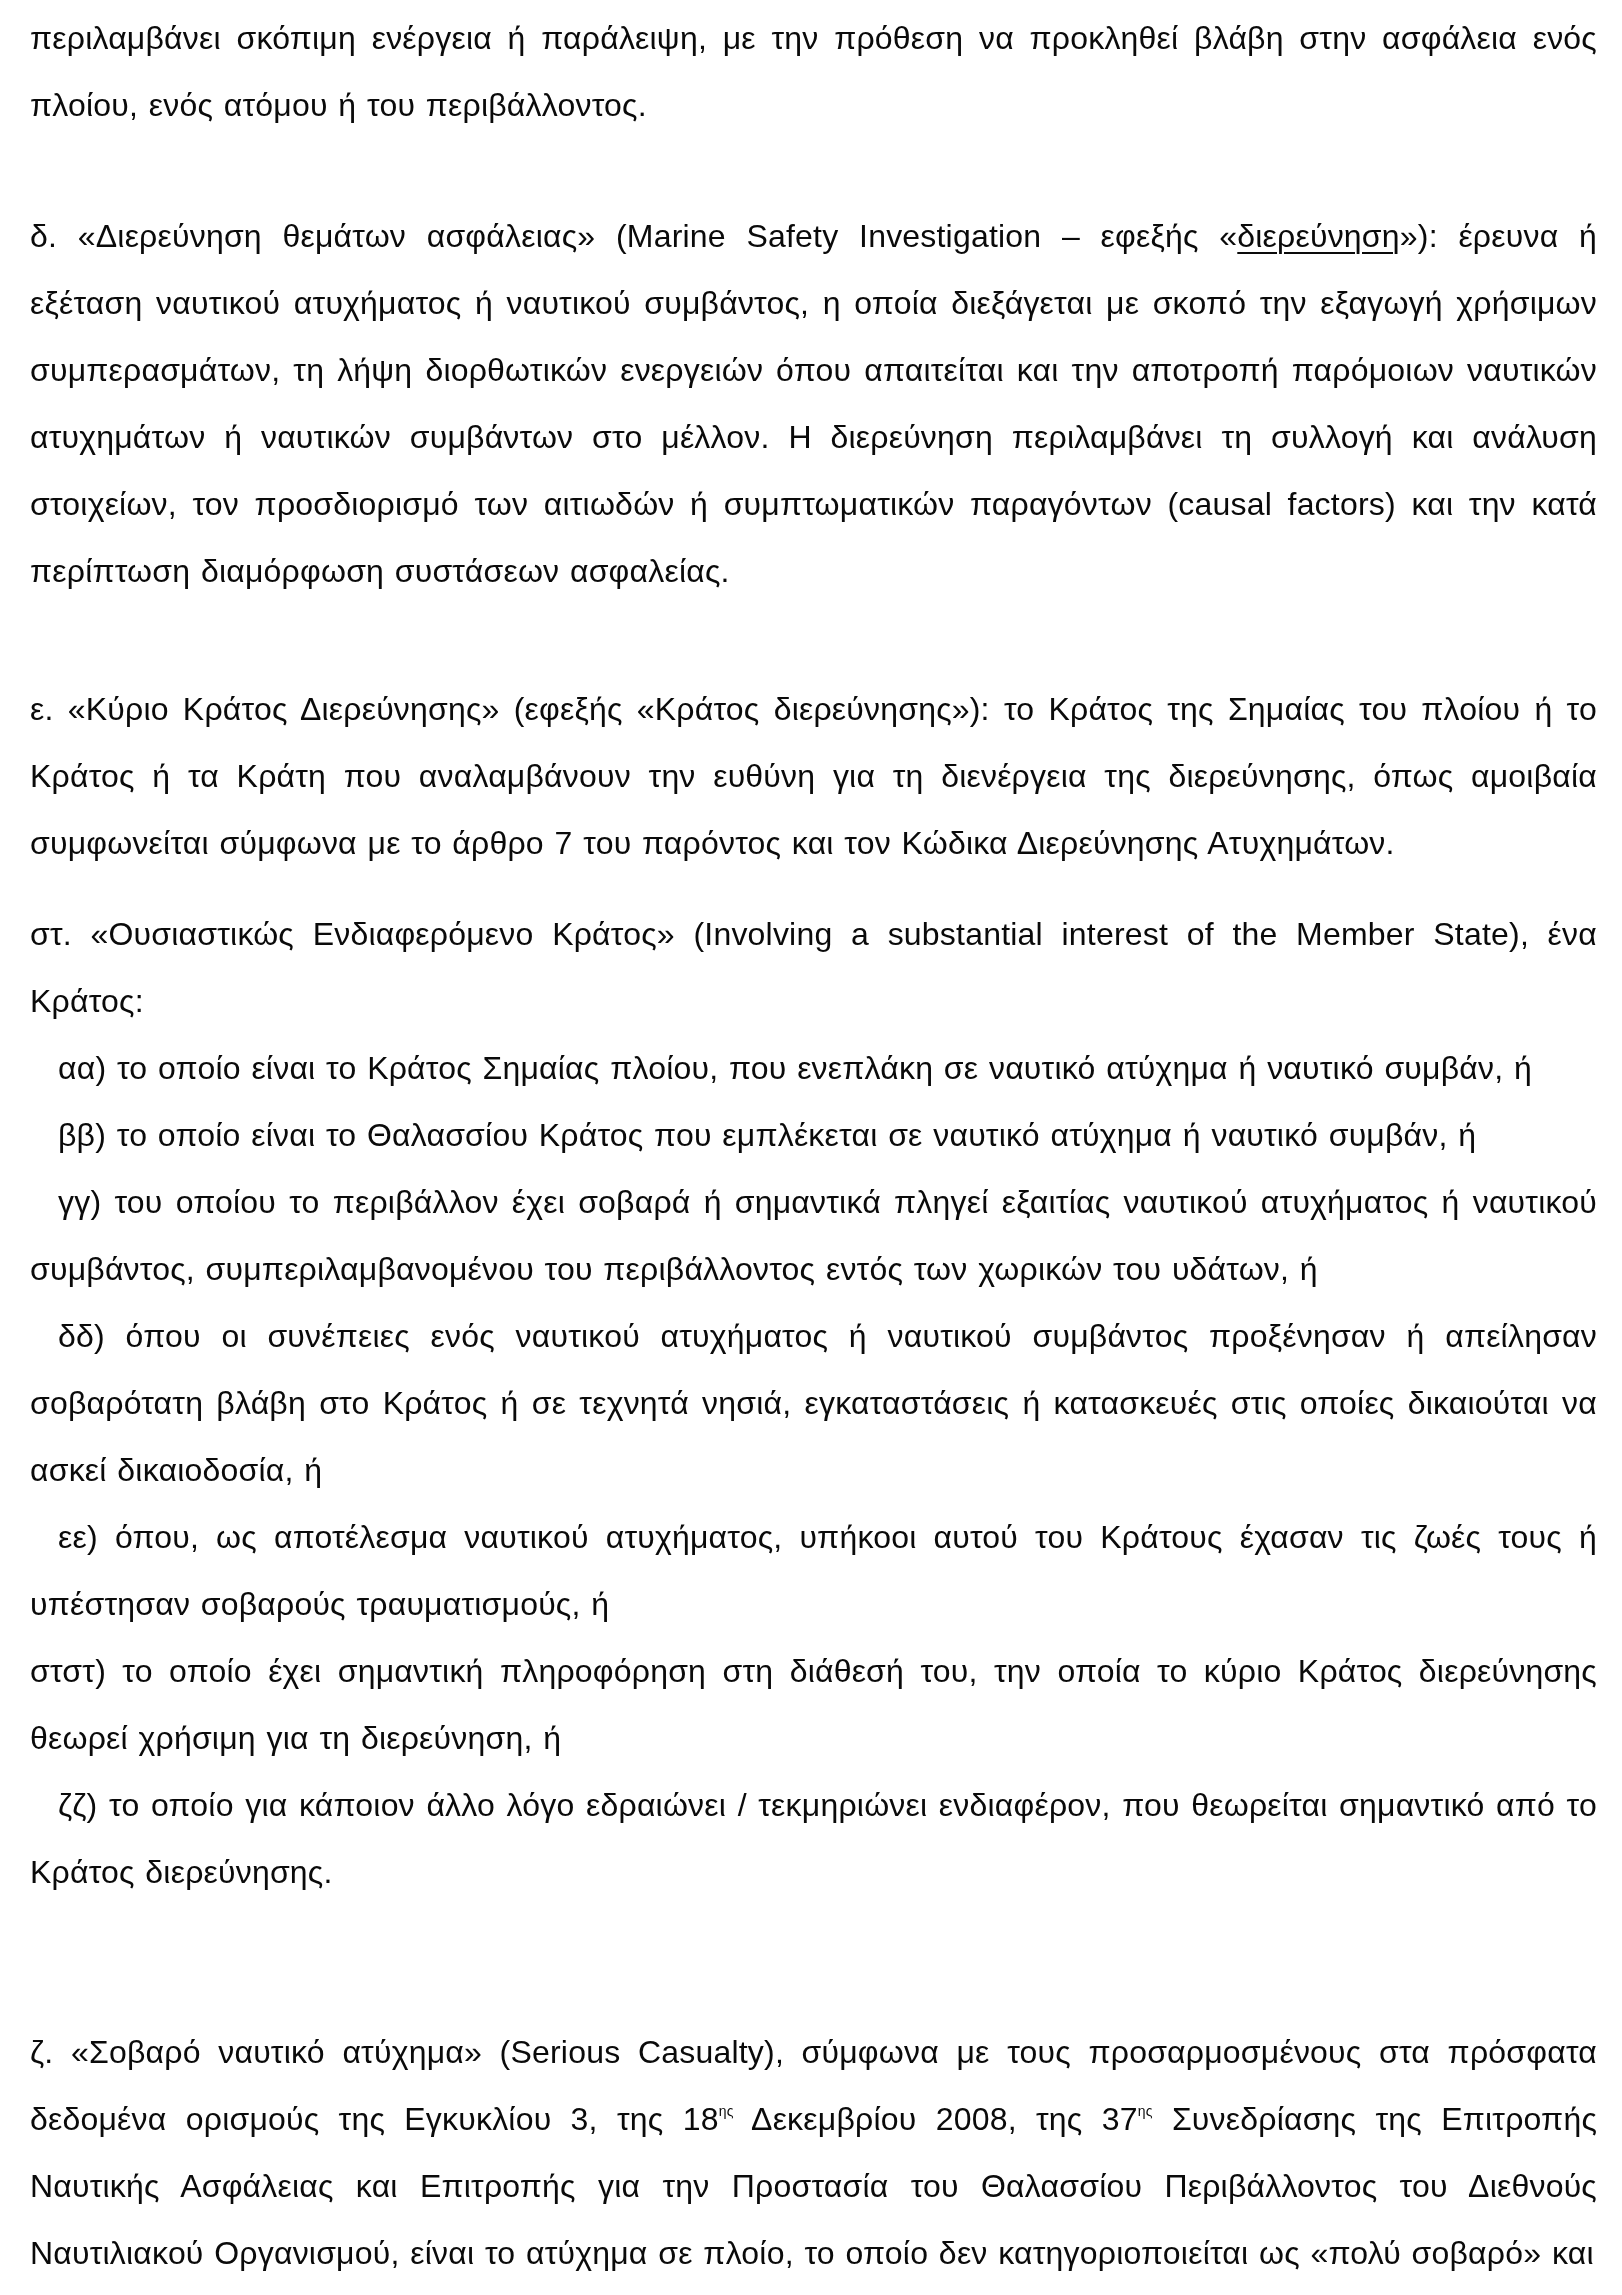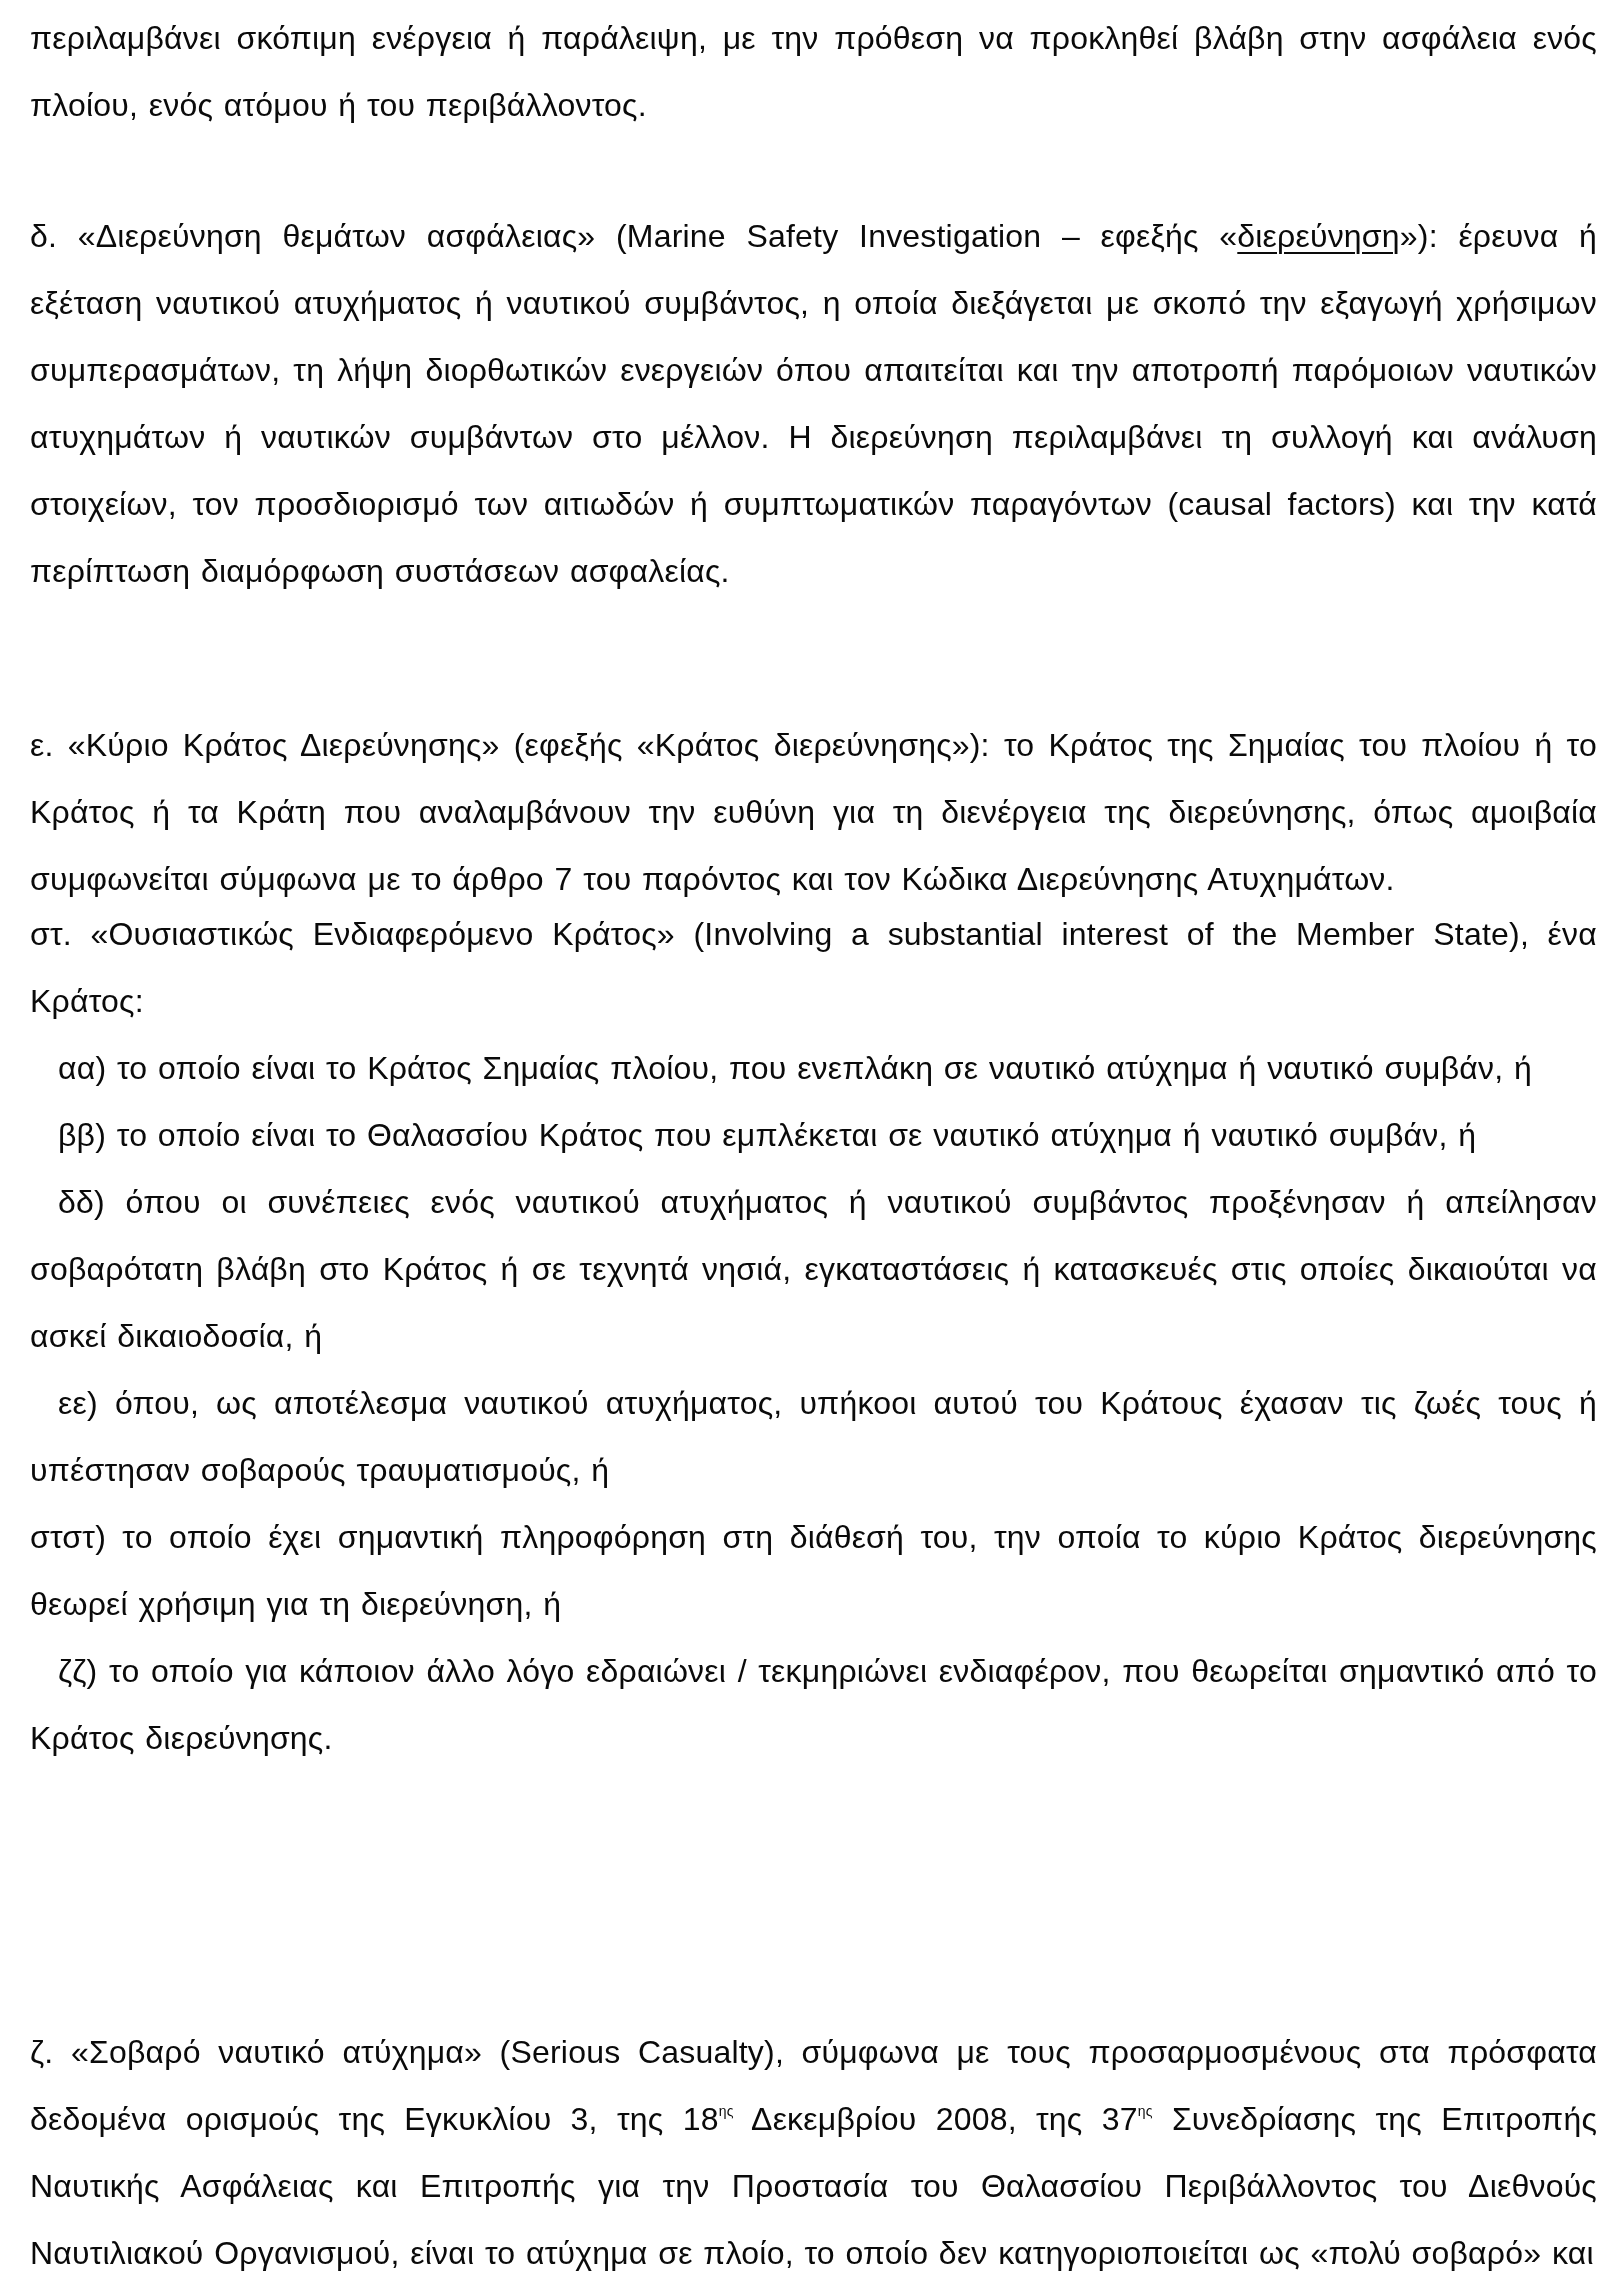--- a/index.html
+++ b/index.html
@@ -20,28 +20,29 @@
 <div class="page">
 
   <div class="blk last-left" style="top:4.7px;">
     <p>περιλαμβάνει σκόπιμη ενέργεια ή παράλειψη, με την πρόθεση να προκληθεί βλάβη στην ασφάλεια ενός πλοίου, ενός ατόμου ή του περιβάλλοντος.</p>
   </div>
 
   <div class="blk last-left" style="top:203px;">
     <p><span>δ.</span> <span>«Διερεύνηση θεμάτων ασφάλειας»</span> <span>(Marine Safety Investigation – εφεξής «</span><span class="u">διερεύνηση</span><span>»):</span> <span>έρευνα ή εξέταση ναυτικού ατυχήματος ή ναυτικού συμβάντος, η οποία διεξάγεται με σκοπό την εξαγωγή χρήσιμων συμπερασμάτων, τη λήψη διορθωτικών ενεργειών όπου απαιτείται και την αποτροπή παρόμοιων ναυτικών ατυχημάτων ή ναυτικών συμβάντων στο μέλλον. Η διερεύνηση περιλαμβάνει τη συλλογή και ανάλυση στοιχείων, τον προσδιορισμό των αιτιωδών ή συμπτωματικών παραγόντων (causal factors) και την κατά περίπτωση διαμόρφωση συστάσεων ασφαλείας.</span></p>
   </div>
 
-  <div class="blk last-left" style="top:712px;">
+  <div class="blk last-left" style="top:676px;">
     <p><span>ε.</span> <span>«Κύριο Κράτος Διερεύνησης» (εφεξής «Κράτος διερεύνησης»): το Κράτος της Σημαίας του πλοίου ή το Κράτος ή τα Κράτη που αναλαμβάνουν την ευθύνη για τη διενέργεια της διερεύνησης, όπως αμοιβαία συμφωνείται σύμφωνα με το άρθρο 7 του παρόντος και τον Κώδικα Διερεύνησης Ατυχημάτων.</span></p>
   </div>
 
   <div class="blk last-left" style="top:901px;">
     <p><span>στ.</span> <span>«Ουσιαστικώς Ενδιαφερόμενο Κράτος» (Involving a substantial interest of the Member State), ένα Κράτος:</span></p>
     <p class="ind"><span>αα)</span> <span>το οποίο είναι το Κράτος Σημαίας πλοίου, που ενεπλάκη σε ναυτικό ατύχημα ή ναυτικό συμβάν, ή</span></p>
     <p class="ind"><span>ββ)</span> <span>το οποίο είναι το Θαλασσίου Κράτος που εμπλέκεται σε ναυτικό ατύχημα ή ναυτικό συμβάν, ή</span></p>
+    <p class="ind"><span>γγ)</span> <span>του οποίου το περιβάλλον έχει σοβαρά ή σημαντικά πληγεί εξαιτίας ναυτικού ατυχήματος ή ναυτικού συμβάντος, συμπεριλαμβανομένου του περιβάλλοντος εντός των χωρικών του υδάτων, ή</span></p>
     <p class="ind"><span>δδ)</span> <span>όπου οι συνέπειες ενός ναυτικού ατυχήματος ή ναυτικού συμβάντος προξένησαν ή απείλησαν σοβαρότατη βλάβη στο Κράτος ή σε τεχνητά νησιά, εγκαταστάσεις ή κατασκευές στις οποίες δικαιούται να ασκεί δικαιοδοσία, ή</span></p>
     <p class="ind"><span>εε)</span> <span>όπου, ως αποτέλεσμα ναυτικού ατυχήματος, υπήκοοι αυτού του Κράτους έχασαν τις ζωές τους ή υπέστησαν σοβαρούς τραυματισμούς, ή</span></p>
     <p><span>στστ)</span> <span>το οποίο έχει σημαντική πληροφόρηση στη διάθεσή του, την οποία το κύριο Κράτος διερεύνησης θεωρεί χρήσιμη για τη διερεύνηση, ή</span></p>
     <p class="ind"><span>ζζ)</span> <span>το οποίο για κάποιον άλλο λόγο εδραιώνει / τεκμηριώνει ενδιαφέρον, που θεωρείται σημαντικό από το Κράτος διερεύνησης.</span></p>
   </div>
 
   <div class="blk" style="top:2019px;">
     <p><span>ζ.</span> <span>«Σοβαρό ναυτικό ατύχημα» (Serious Casualty), σύμφωνα με τους προσαρμοσμένους στα πρόσφατα δεδομένα ορισμούς της Εγκυκλίου 3, της 18</span><sup>ης</sup><span> Δεκεμβρίου 2008, της 37</span><sup>ης</sup><span> Συνεδρίασης της Επιτροπής Ναυτικής Ασφάλειας και Επιτροπής για την Προστασία του Θαλασσίου Περιβάλλοντος του Διεθνούς Ναυτιλιακού Οργανισμού, είναι το ατύχημα σε πλοίο, το οποίο δεν κατηγοριοποιείται ως «πολύ σοβαρό» και</span></p>
   </div>
 

